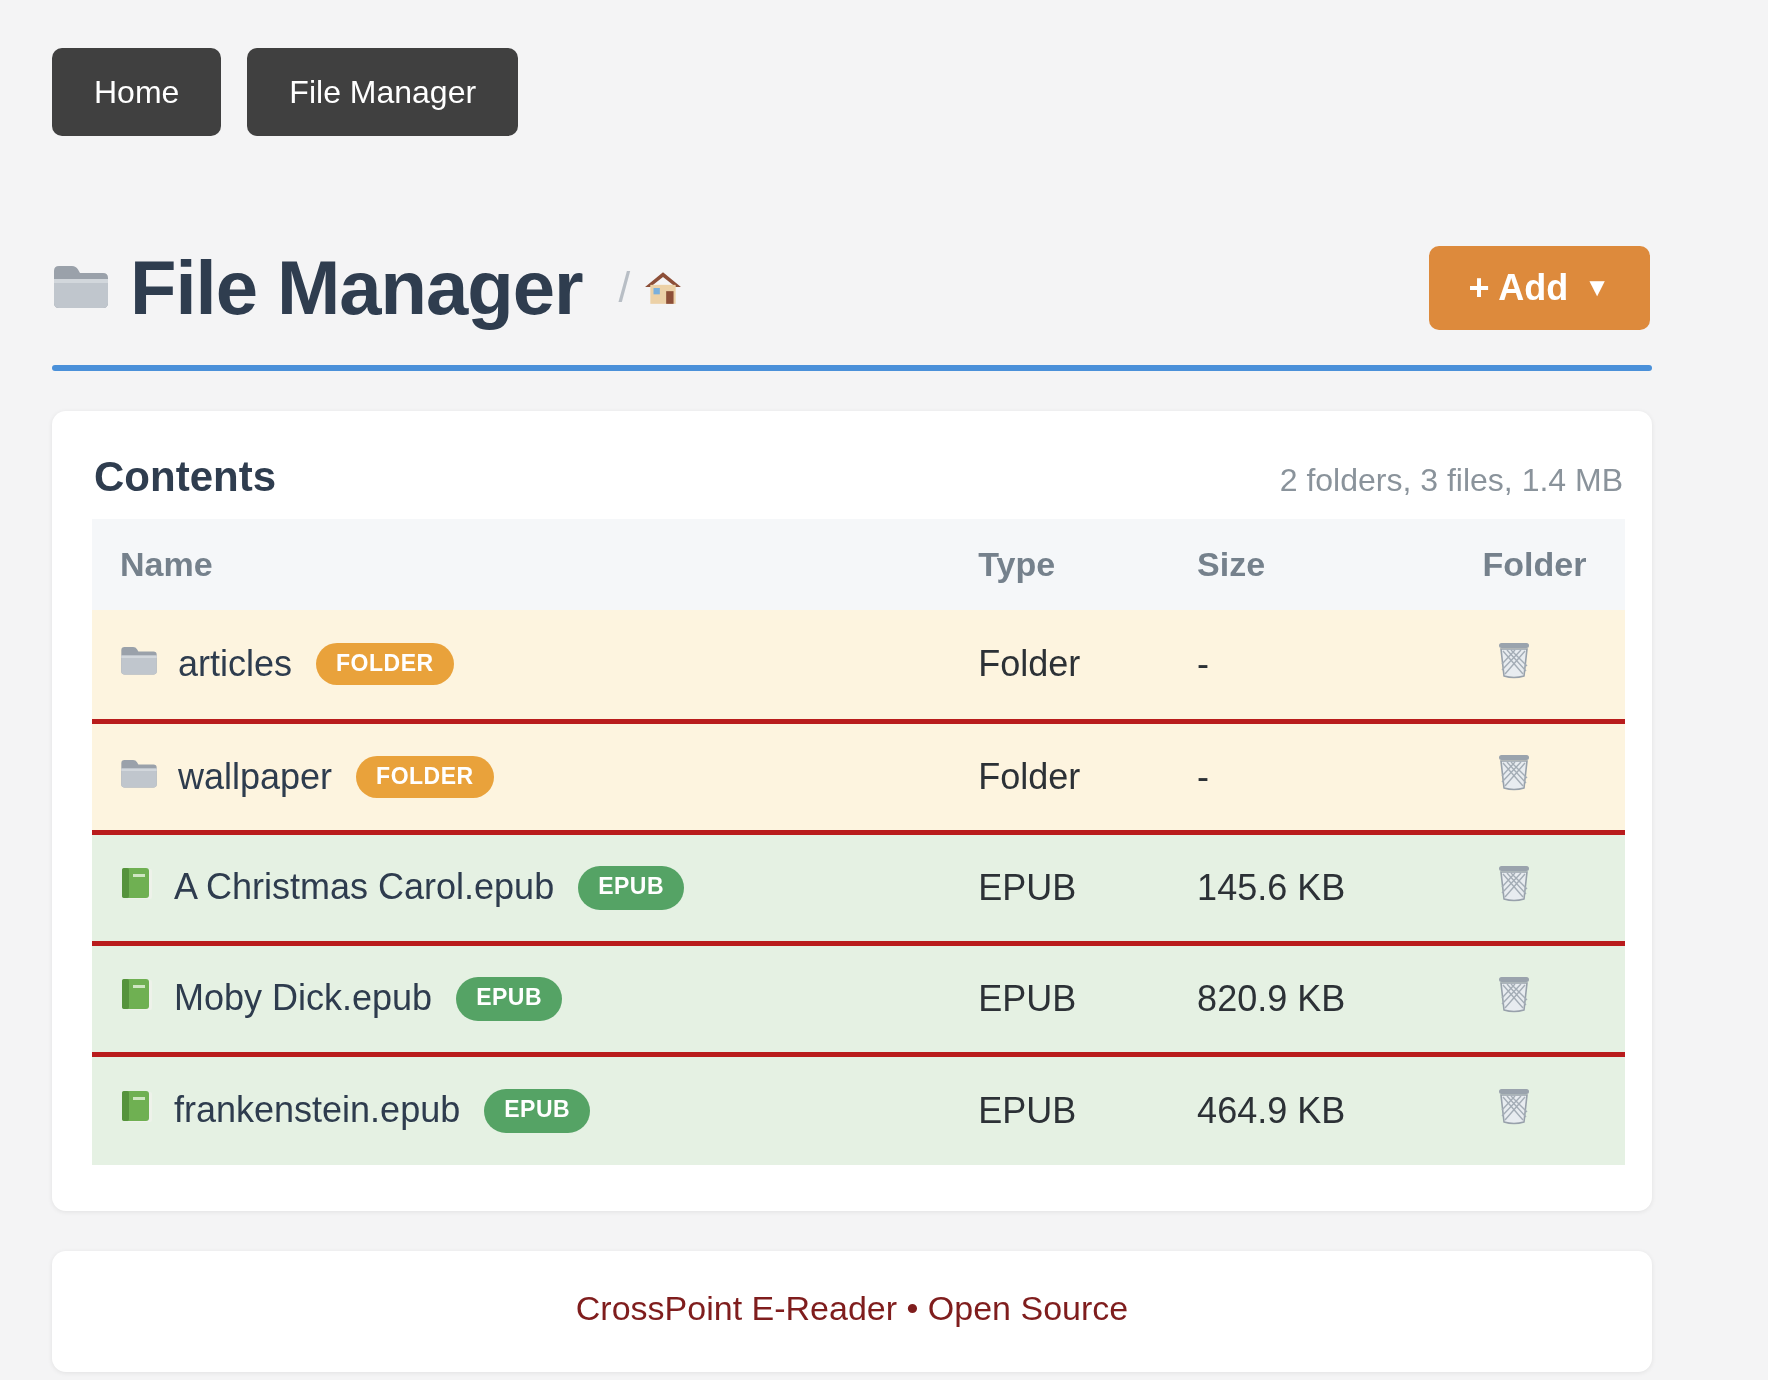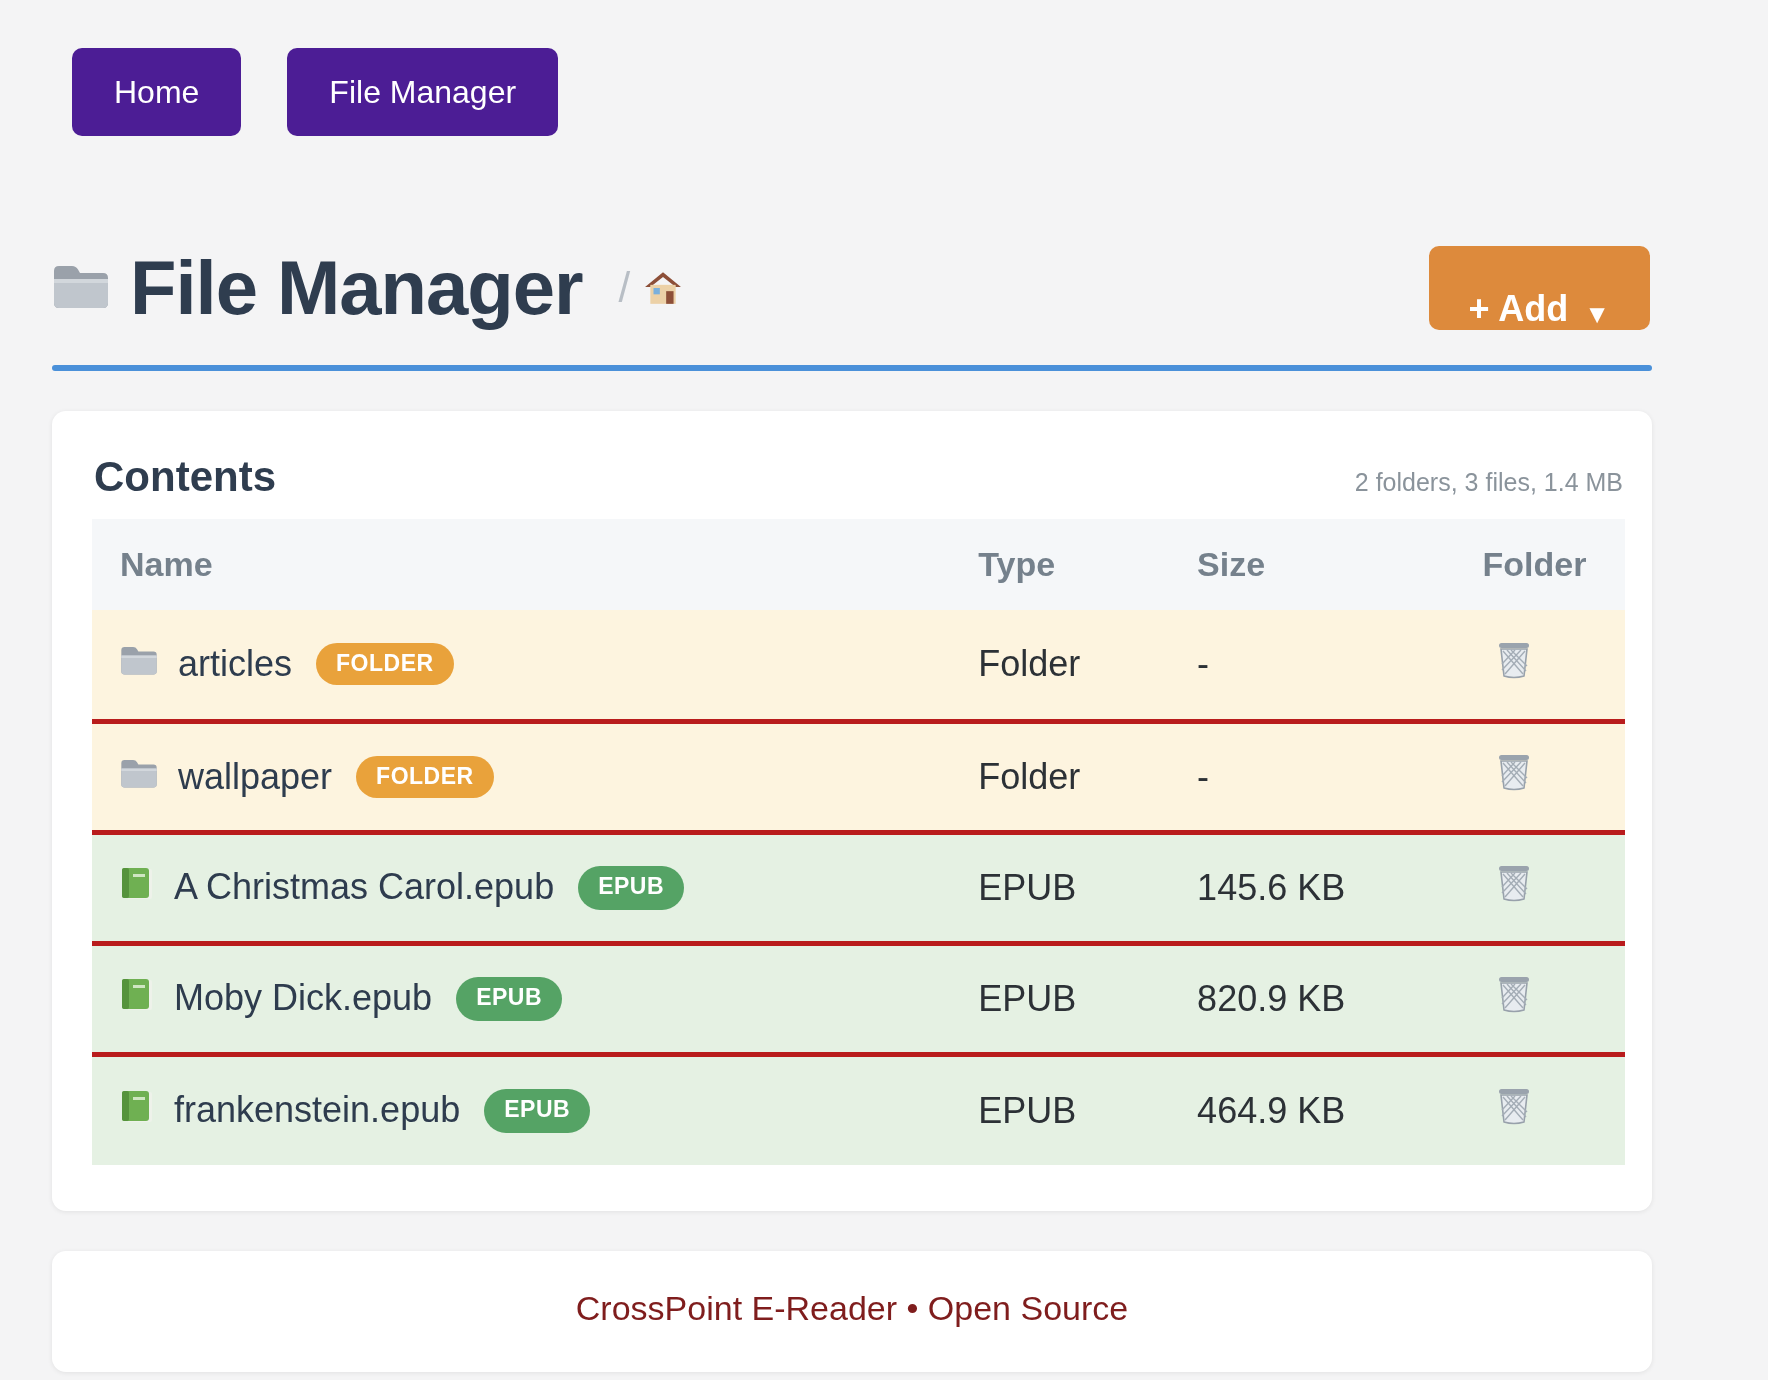--- a/index.html
+++ b/index.html
@@ -10,25 +10,25 @@
     font-family:"Liberation Sans", sans-serif;
     overflow:hidden;
     color:#2f3d4f;
   }
   .page { padding:48px 0 0 52px; width:1652px; }
 
   
   .nav { display:flex; gap:26px; }
   .nav-btn {
     height:88px; padding:0 42px;
-    background:#4c1d95; color:#ffffff;
+    background:#404040; color:#ffffff;
     border:none; border-radius:10px;
     font-family:"Liberation Sans", sans-serif;
     font-size:32px; cursor:pointer;
-    display:flex; align-items:center;margin-left:20px;
+    display:flex; align-items:center;
   }
 
   
   .title-row {
     margin-top:108px;
     display:flex; align-items:center;
   }
   .title-row h1 {
     margin:0 0 0 20px;
     font-size:76px; font-weight:bold; color:#2f3d4f;
@@ -36,39 +36,39 @@
   }
   .crumb-sep { font-size:42px; color:#b8bec5; margin-left:36px; font-weight:400; }
   .crumb-home { margin-left:14px; display:flex; align-items:center; }
   .spacer { flex:1; }
   .add-btn {
     height:84px; padding:0 40px; margin-right:2px;
     background:#dd8a3c; color:#fff;
     border:none; border-radius:10px;
     font-family:"Liberation Sans", sans-serif;
     font-size:36px; font-weight:bold; cursor:pointer;
-    display:flex; align-items:flex-end; gap:16px;
+    display:flex; align-items:center; gap:16px;
   }
   .add-caret { font-size:26px; }
 
   .title-rule { height:6px; background:#4a90d9; margin-top:34px; border-radius:3px; }
 
   
   .card {
     margin-top:40px; width:1600px;
     background:#ffffff; border-radius:14px;
     box-shadow:0 1px 5px rgba(0,0,0,0.08);
     padding:42px 27px 46px 40px;
   }
   .card-head {
     display:flex; align-items:baseline; justify-content:space-between;
     padding:0 2px; margin-bottom:18px;
   }
   .card-title { font-size:42px; font-weight:bold; color:#2f3d4f; }
-  .card-summary { font-size:25px; color:#8a939b; }
+  .card-summary { font-size:32px; color:#8a939b; }
 
   table.files {
     width:100%; border-collapse:collapse;
     font-size:36px;
   }
   table.files th {
     background:#f5f7f9; color:#75818c;
     text-align:left; font-weight:bold; font-size:34px;
     padding:26px 28px;
   }

